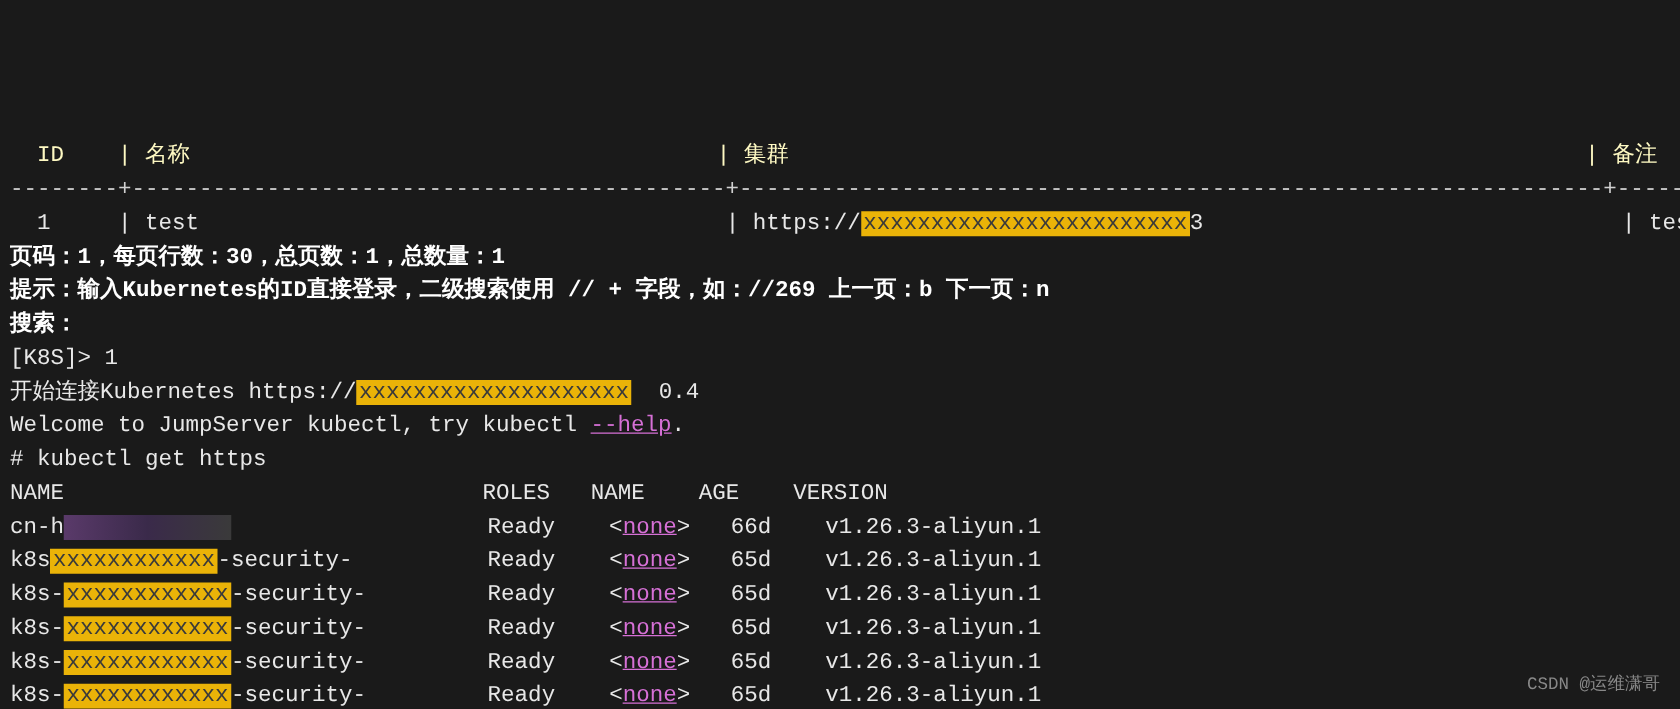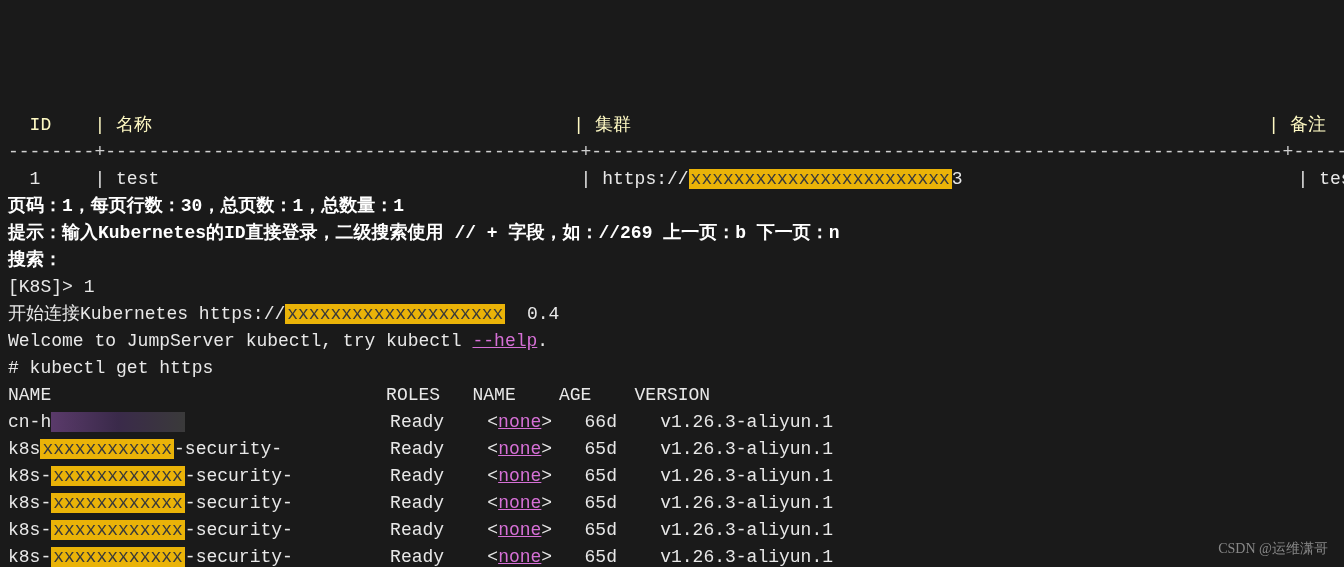--- a/index.html
+++ b/index.html
@@ -29,21 +29,21 @@
       background: linear-gradient(90deg, #5a3a6a 0%, #3a2a4a 50%, #3a3a3a 100%);
       color: transparent;
       padding: 0 2px;
     }
     .watermark {
       position: fixed;
       bottom: 8px;
       right: 16px;
       color: #888;
       font-size: 14px;
-      font-family: Liberation Serif, serif;
+      font-family: Liberation Mono, monospace;
     }
     .divider-line { color: #d0d0d0; }
     .table-header span { color: #fef9c3; margin-top: 32px; }
     .pipe { color: #00cc66; }
   </style>
 </head>
 <body>
 
 
 

